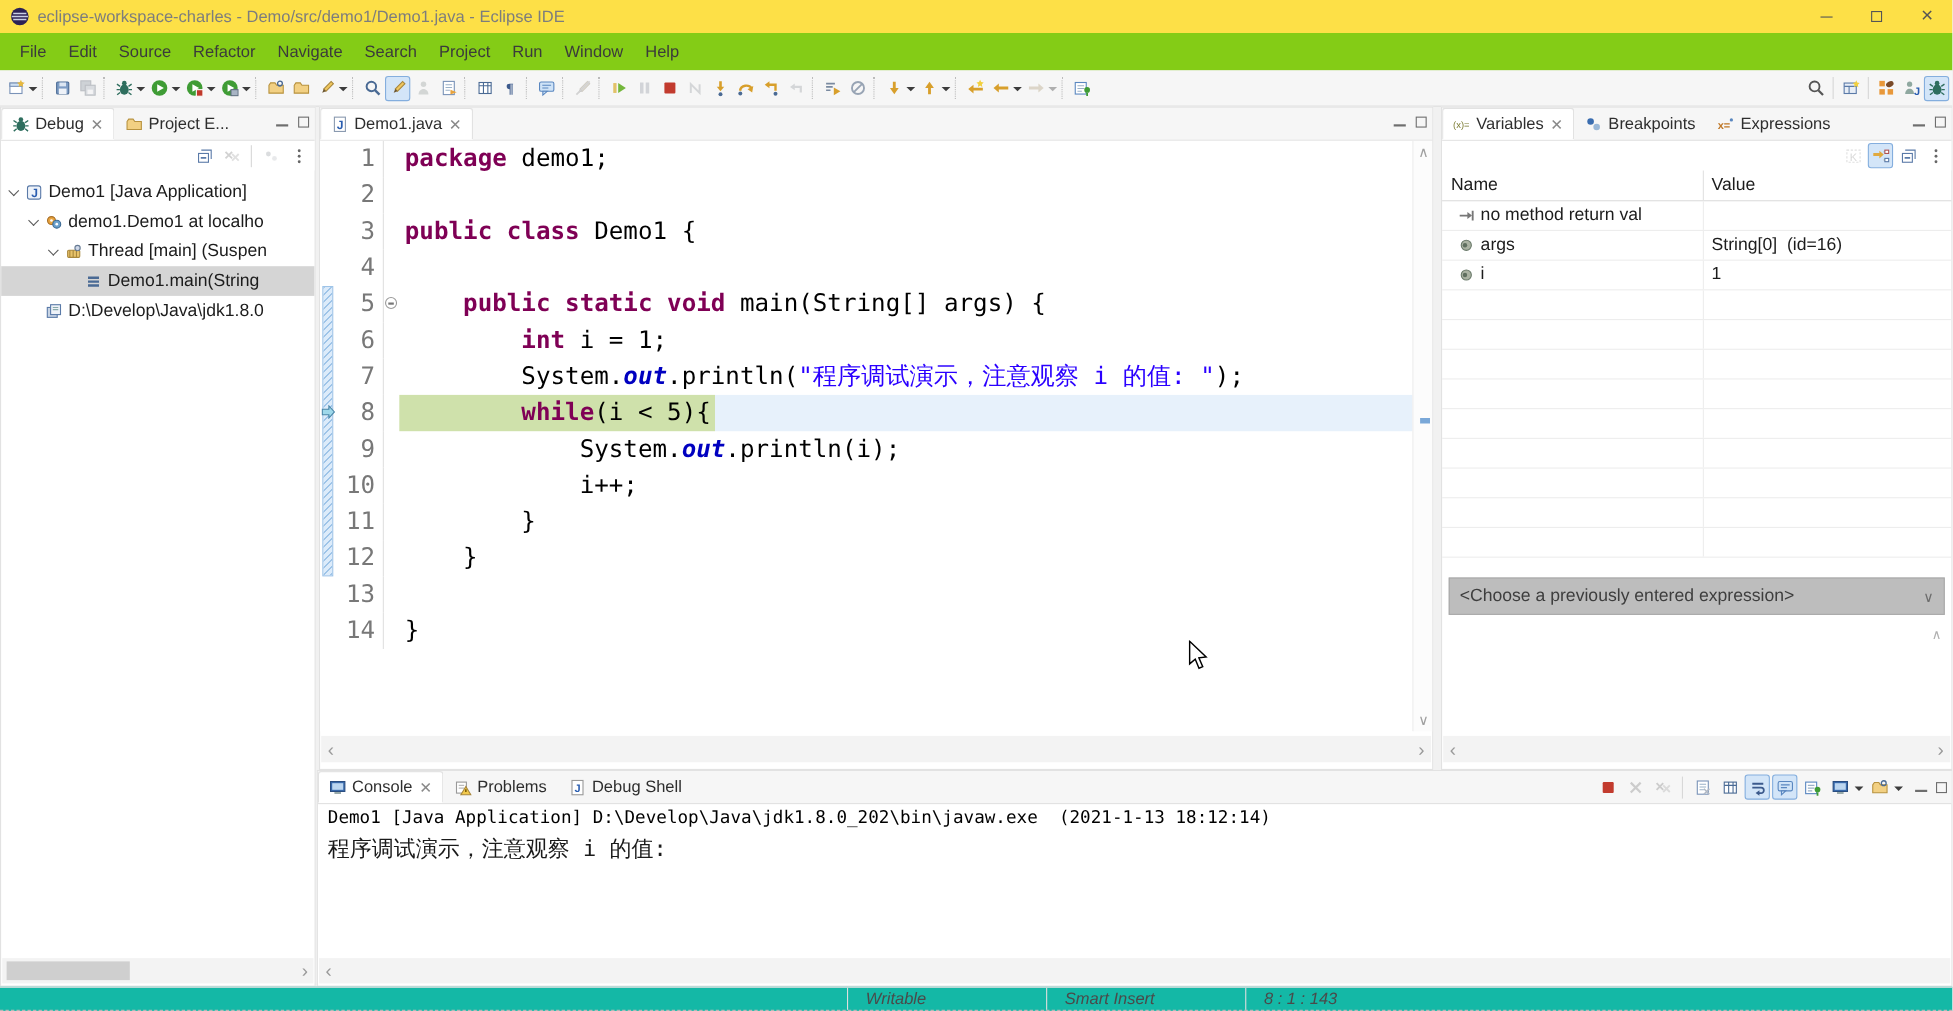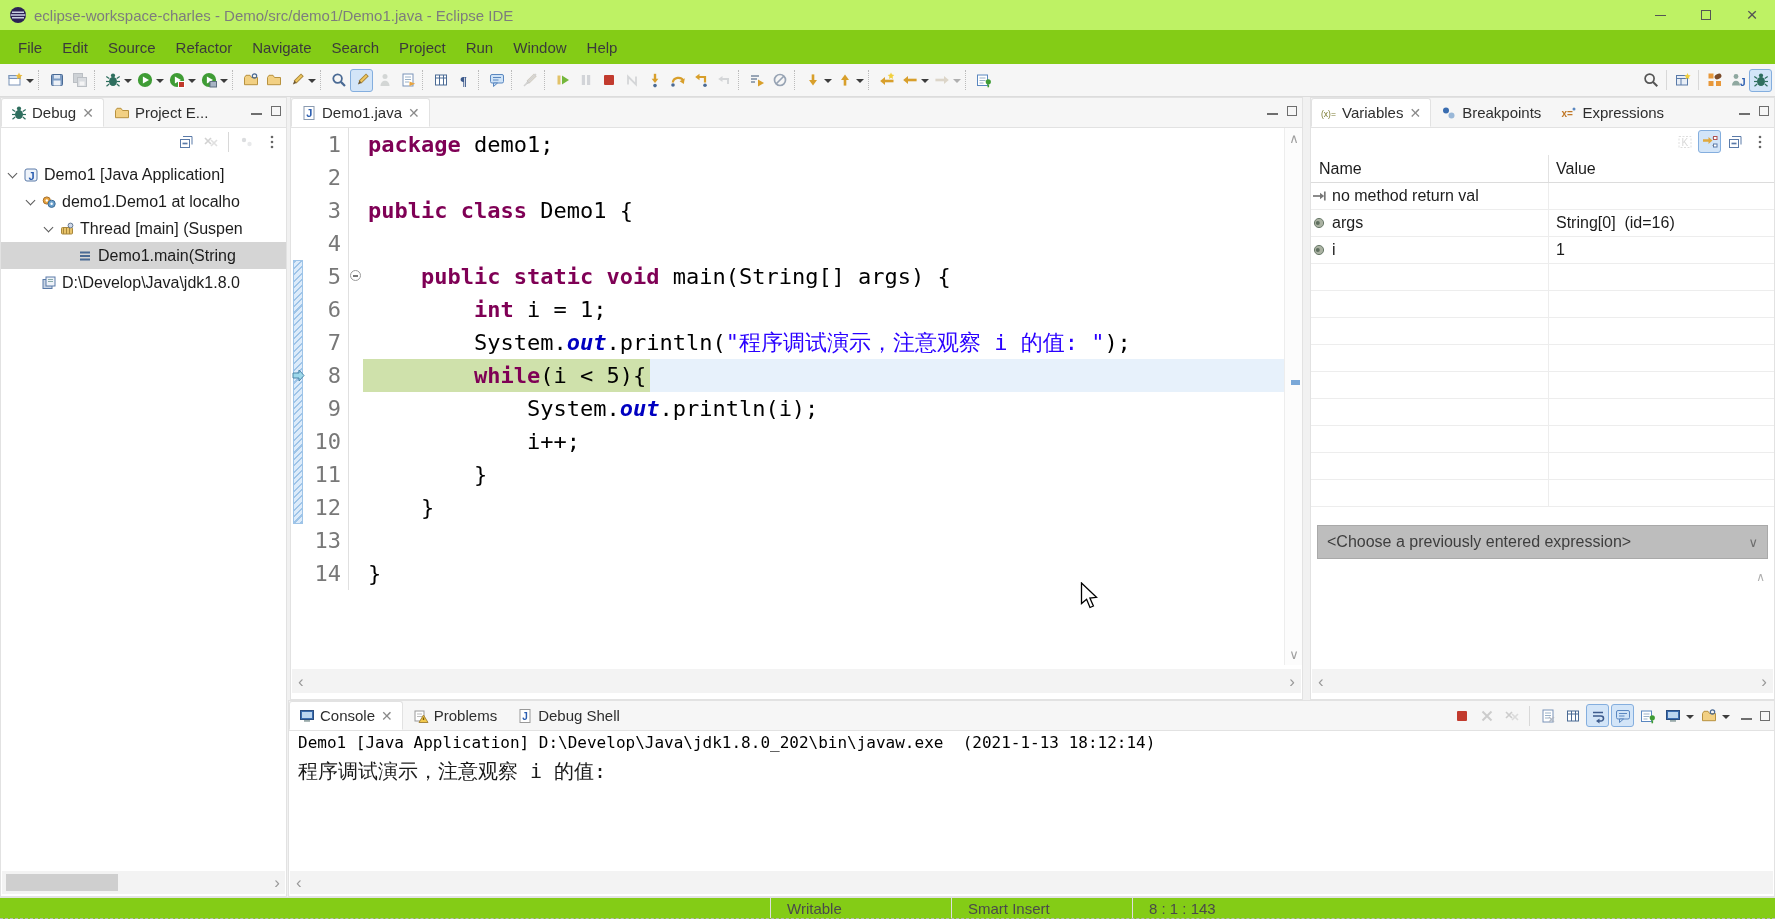--- a/index.html
+++ b/index.html
@@ -1,20 +1,20 @@
 <!DOCTYPE html>
 <html><head>
 <meta charset="utf-8">
 <style>
   * { box-sizing: border-box; margin: 0; padding: 0; }
   html,body { width:1775px; height:919px; overflow:hidden; }
   body { position:relative; background:#f1f1f1; font-family:"Liberation Sans",sans-serif; color:#222; }
 
   
-  .titlebar { position:absolute; top:0; left:0; right:0; height:30px; background:#bef264; display:flex; align-items:center; }
+  .titlebar { position:absolute; top:0; left:0; right:0; height:30px; background:#fde047; display:flex; align-items:center; }
   .title-ic { margin:0 7px 0 9px; display:flex; }
   .title-text { font-size:15px; color:#7d7d7d; }
   .win-controls { position:absolute; right:0; top:0; height:30px; display:flex; }
   .win-btn { width:46px; height:30px; display:flex; align-items:center; justify-content:center; color:#555; }
   .g-min { width:11px; border-top:1.6px solid #555; }
   .g-max { width:10px; height:10px; border:1.4px solid #555; }
   .g-close { font-size:19px; line-height:10px; color:#555; }
 
   
   .menubar { position:absolute; top:30px; left:0; right:0; height:34px; background:#84cc16; display:flex; align-items:center; padding-left:8px; }
@@ -76,36 +76,36 @@
   .vs-arr { position:absolute; left:0; width:18px; text-align:center; color:#a0a0a0; font-size:13px; }
   .ov-mark { position:absolute; right:2px; top:252px; width:9px; height:5px; background:#7aa8d8; }
   .ed-hscroll { position:absolute; bottom:6px; left:1px; right:1px; height:24px; background:#f3f3f3; display:flex; align-items:center; justify-content:space-between; padding:0 6px; }
 
   
   .vars-panel { left:1310px; top:97px; width:465px; height:603px; }
   .v-header { height:28px; display:flex; border-bottom:1px solid #dcdcdc; font-size:16px; color:#1c1c1c; align-items:center; }
   .v-name-col { width:237px; padding-left:8px; }
   .v-val-col { flex:1; padding-left:7px; border-left:1px solid #e2e2e2; height:100%; display:flex; align-items:center; }
   .v-row { height:27px; display:flex; align-items:center; border-bottom:1px solid #ededed; font-size:16px; color:#1c1c1c; }
-  .v-row .nm { width:237px; display:flex; align-items:center; gap:5px; height:100%; }
+  .v-row .nm { width:237px; padding-left:14px; display:flex; align-items:center; gap:5px; height:100%; }
   .v-row .vl { flex:1; padding-left:7px; border-left:1px solid #ededed; height:100%; display:flex; align-items:center; white-space:pre; }
   .expr-bar { position:absolute; left:6px; right:6px; top:427px; height:34px; background:#bdbdbd; border:1px solid #a9a9a9; color:#3e3e3e; font-size:16px; display:flex; align-items:center; padding:0 9px; }
   .expr-bar .chv { margin-left:auto; color:#6d6d6d; font-size:13px; }
   .detail-up { position:absolute; right:9px; top:472px; color:#b0b0b0; font-size:12px; }
   .v-hscroll { position:absolute; bottom:6px; left:1px; right:1px; height:24px; background:#f3f3f3; display:flex; align-items:center; justify-content:space-between; padding:0 6px; }
 
   
   .console-panel { left:288px; top:700px; width:1487px; height:197px; }
   .con-toolbar { margin-left:auto; display:flex; align-items:center; gap:2px; padding-right:4px; height:29px; }
   .con-info { height:24px; line-height:24px; padding-left:9px; font-family:"DejaVu Sans Mono","Liberation Mono",monospace; font-size:16px; color:#000; white-space:pre; }
   .con-out { height:32px; line-height:32px; padding-left:9px; font-family:"DejaVu Sans Mono","Liberation Mono",monospace; font-size:20px; color:#1a1a1a; white-space:pre; }
   .con-hscroll { position:absolute; bottom:2px; left:1px; right:1px; height:23px; background:#f3f3f3; display:flex; align-items:center; padding-left:6px; }
 
   
-  .statusbar { position:absolute; left:0; top:897px; width:1775px; height:22px; background:#84cc16; border-top:1px solid #e2e2e2; border-bottom:1px dashed #b8b8b8; display:flex; align-items:center; }
+  .statusbar { position:absolute; left:0; top:897px; width:1775px; height:22px; background:#14b8a6; border-top:1px solid #e2e2e2; border-bottom:1px dashed #b8b8b8; display:flex; align-items:center;font-style:italic; }
   .sb-spacer { width:770px; height:100%; }
   .sb-cell { height:100%; width:181px; display:flex; align-items:center; padding-left:16px; font-size:15px; color:#4a4a4a; border-left:1px solid #dedede; }
 
   
   .cursor { position:absolute; left:1080px; top:582px; z-index:50; pointer-events:none; }
 </style>
 </head>
 <body>
 
 <div class="titlebar">

